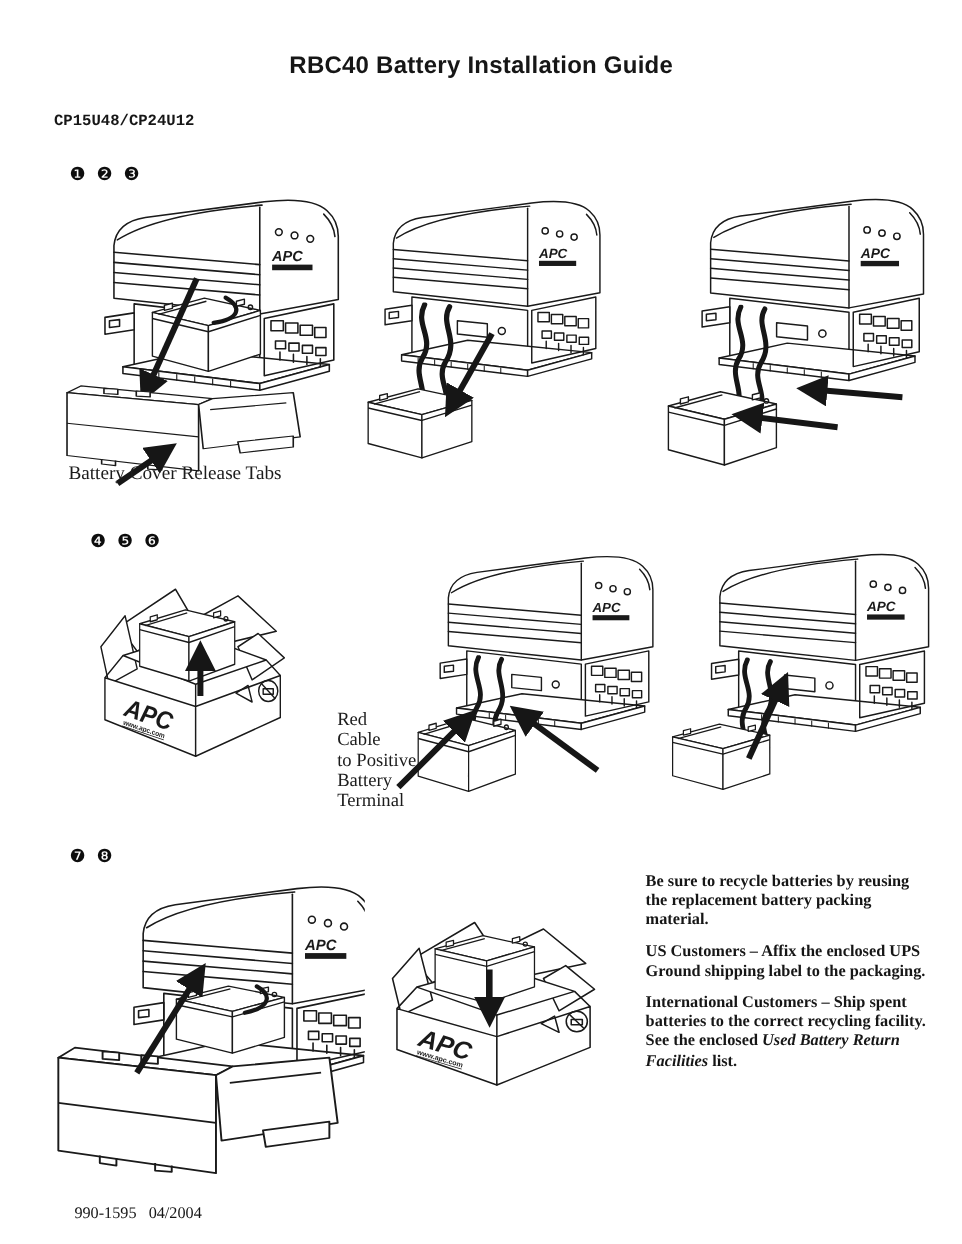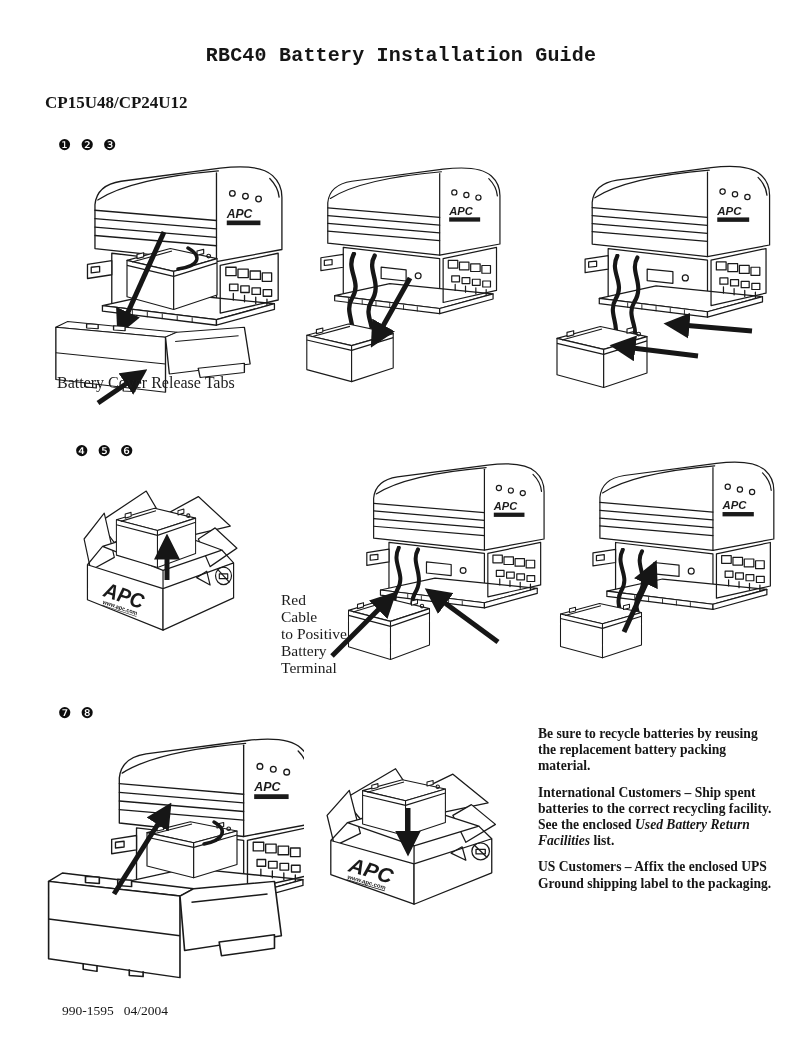--- a/index.html
+++ b/index.html
@@ -4,26 +4,26 @@
 <style>
   html,body{margin:0;padding:0;background:#e8e8e8;}
   .page{
     position:relative;width:802px;height:1037px;margin:0 auto;
     background:#ffffff;overflow:hidden;
     font-family:"Liberation Serif",serif;color:#161616;
   }
   .abs{position:absolute;}
   .title{
     top:44px;left:0;width:802px;text-align:center;
-    font-family:Liberation Mono, monospace;font-weight:bold;
+    font-family:Liberation Sans, sans-serif;font-weight:bold;
     font-size:20px;letter-spacing:.2px;
   }
   .model{
     top:93px;left:45px;
-    font-family:Liberation Serif, serif;font-weight:bold;font-size:17px;
+    font-family:Liberation Mono, monospace;font-weight:bold;font-size:13px;
   }
   .steprow{
     font-family:"DejaVu Sans",sans-serif;font-size:15px;color:#0d0d0d;
     letter-spacing:0;
     margin-left:12px;
   }
   .steprow span{margin-right:9px;}
   .callout{
     font-size:16px;line-height:17px;color:#1c1c1c;
   }
@@ -175,21 +175,21 @@
   </svg>
 
   <svg class="fig" style="left:552px;top:156px;" width="246" height="240" viewBox="0 0 246 240" role="img">
     <use href="#sym-ups" x="26" y="0" width="204" height="178"></use>
     <use href="#sym-cables" x="52" y="98" width="50" height="90"></use>
     <use href="#sym-battery" x="0" y="162" width="100" height="72"></use>
     <line x1="200" y1="175" x2="118" y2="168" stroke="#161616" stroke-width="5" marker-end="url(#ah)"></line>
     <line x1="146" y1="200" x2="64" y2="190" stroke="#161616" stroke-width="5" marker-end="url(#ah)"></line>
   </svg>
 
-  <div class="abs callout" style="top:374px;left:57px;">Battery Cover Release Tabs</div>
+  <div class="abs callout" style="top:386px;left:57px;">Battery Cover Release Tabs</div>
 
   <div class="abs steprow" style="top:442px;left:63px;font-family:Liberation Mono, monospace;">
     <span>❹</span><span>❺</span><span>❻</span>
   </div>
 
   <svg class="fig" style="left:68px;top:466px;" width="185" height="178" viewBox="0 0 185 178" role="img">
     <use href="#sym-box" x="6" y="14" width="168" height="152"></use>
     <use href="#sym-battery" x="44" y="34" width="88" height="70"></use>
     <line x1="99" y1="114" x2="99" y2="74" stroke="#161616" stroke-width="5" marker-end="url(#ah)"></line>
   </svg>
@@ -228,19 +228,19 @@
   </svg>
 
   <svg class="fig" style="left:308px;top:752px;" width="200" height="158" viewBox="0 0 200 158" role="img">
     <use href="#sym-box" x="8" y="6" width="185" height="148"></use>
     <use href="#sym-battery" x="50" y="20" width="92" height="66"></use>
     <line x1="100" y1="56" x2="100" y2="98" stroke="#161616" stroke-width="5" marker-end="url(#ah)"></line>
   </svg>
 
   <div class="abs notes">
     <p>Be sure to recycle batteries by reusing the replacement battery packing material.</p>
+    <p>US Customers – Affix the enclosed UPS Ground shipping label to the packaging.</p>
     <p><span>International Customers – Ship spent batteries to the correct recycling facility. See the enclosed </span><i>Used Battery Return Facilities</i><span> list.</span></p>
-    <p>US Customers – Affix the enclosed UPS Ground shipping label to the packaging.</p>
   </div>
 
   <div class="abs footer">990-1595   04/2004</div>
 
 </div>
 
 </body></html>

